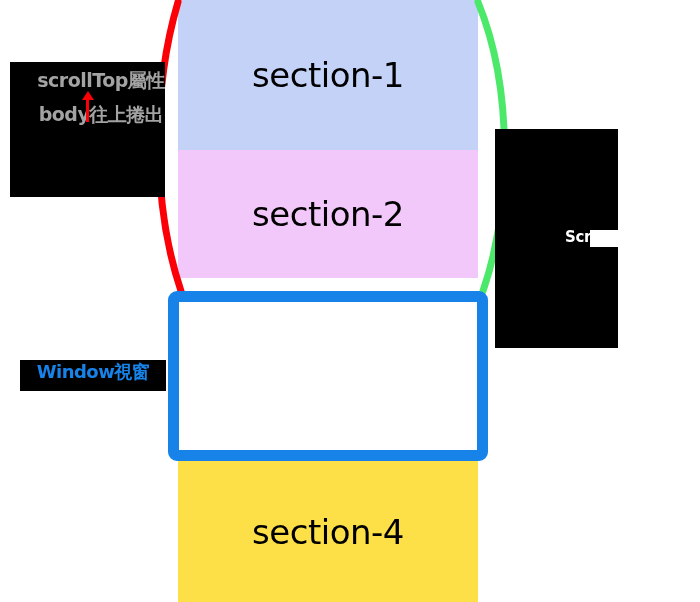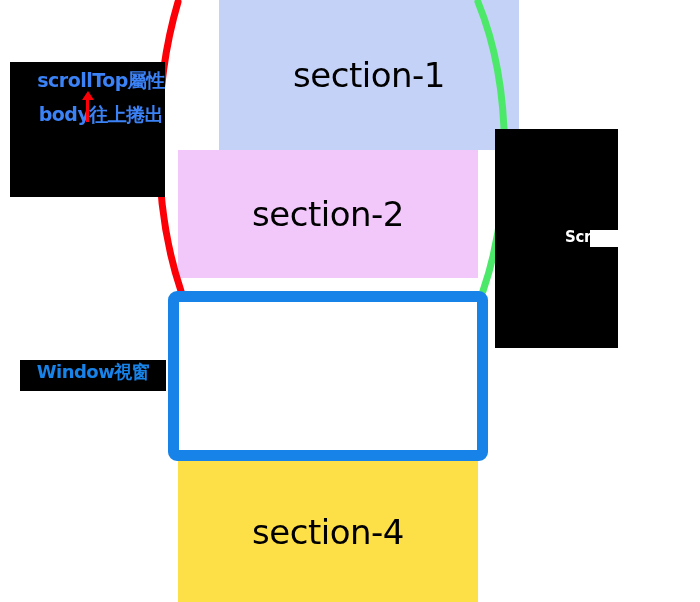--- a/index.html
+++ b/index.html
@@ -27,21 +27,21 @@
     width: 300px;
     display: flex;
     align-items: center;
     justify-content: center;
     color: #000000;
     font-size: 34px;
     font-family: "DejaVu Sans", sans-serif;
     letter-spacing: -0.5px;
     box-sizing: border-box;
   }
-  #section-1 { top: 0px;   height: 150px; background: #c5d2f7; margin-left: 41px; }
+  #section-1 { top: 0px;   height: 150px; background: #c5d2f7; }
   #section-2 { top: 150px; height: 128px; background: #f2c7fa; }
   #section-3 { top: 303px; height: 147px; background: #cdf2c3; }
   #section-4 { top: 461px; height: 141px; background: #fde047; }
 
   
   #viewport-frame {
     position: absolute;
     left: 168px;
     top: 291px;
     width: 320px;
@@ -63,21 +63,21 @@
     top: 62px;
     width: 155px;
     height: 135px;
     display: flex;
     flex-direction: column;
     align-items: center;
     justify-content: flex-start;
     padding-top: 7px;
   }
   .note-line {
-    color: #3b82f6;
+    color: #a3a3a3;
     font-family: "DejaVu Sans", sans-serif;
     font-weight: bold;
     font-size: 19px;
     line-height: 23px;
     white-space: nowrap;
     letter-spacing: -0.5px;
     margin-left: 27px;
   }
   .arrow-up {
     width: 0;

